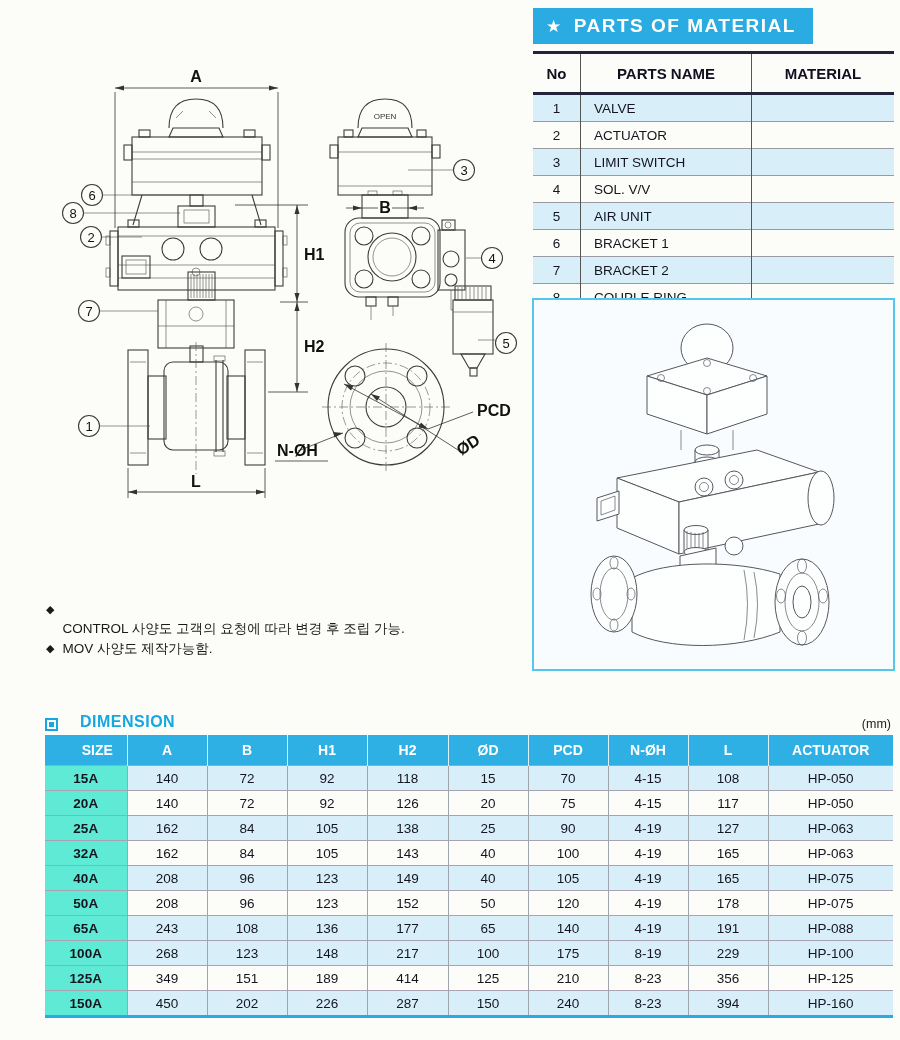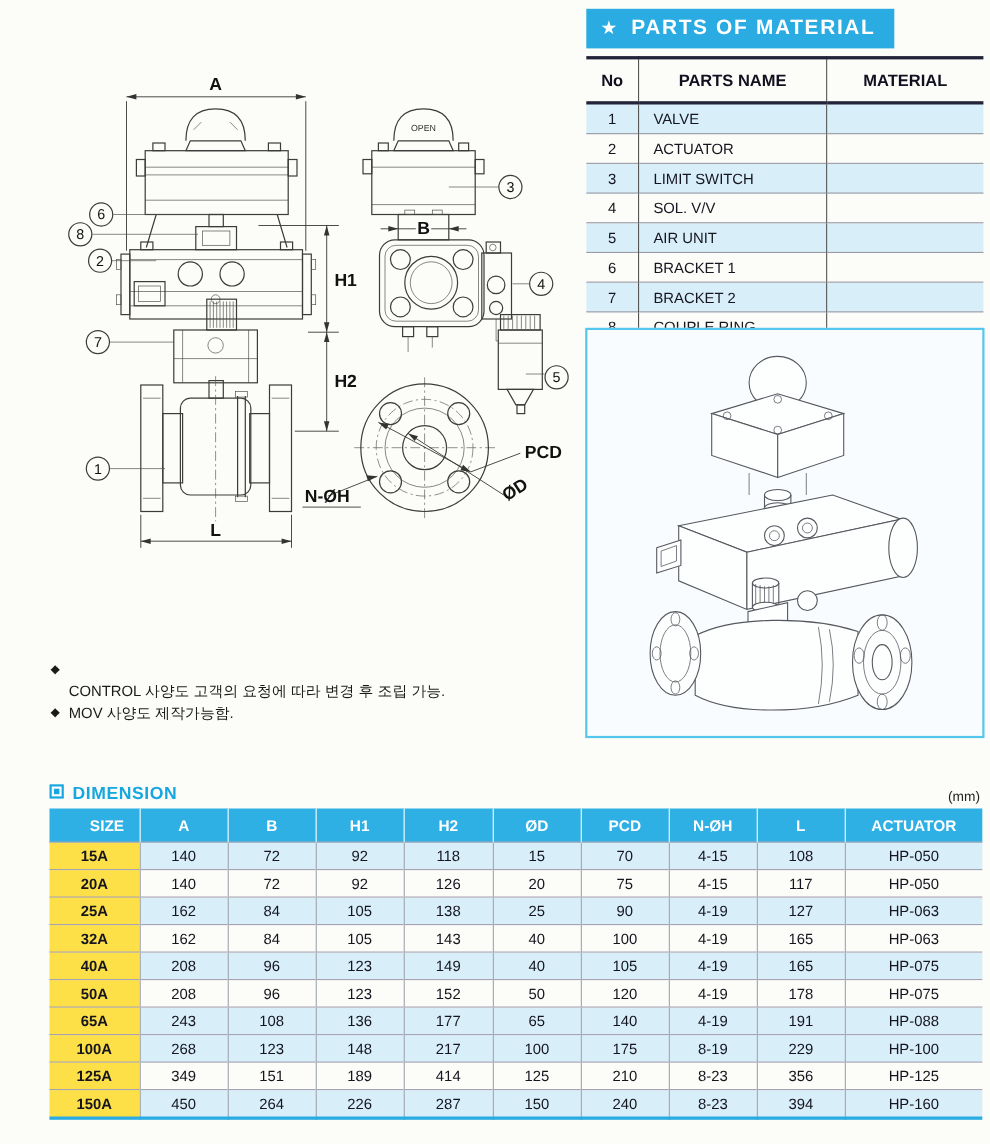--- a/index.html
+++ b/index.html
@@ -32,34 +32,34 @@
   
   .notes{position:absolute;left:46px;top:600px;width:500px;font-size:13.5px;
          color:#1a1a1a;line-height:19px;}
   .note-item{display:flex;gap:8px;margin-bottom:1px;}
   .note-item .bullet{font-size:11px;line-height:19px;}
 
   
   .dim-section{position:absolute;left:45px;top:705px;width:848px;}
   .dim-title-row{display:flex;justify-content:space-between;align-items:flex-end;height:26px;}
   .dim-title{color:#17a7e0;font-weight:bold;font-size:16px;letter-spacing:.5px;
-             display:flex;align-items:flex-start;gap:8px;}
+             display:flex;align-items:flex-end;gap:22px;}
   .dim-icon{width:9px;height:9px;border:2px solid #17a7e0;display:inline-block;
             position:relative;background:#fff;}
   .dim-icon::after{content:"";position:absolute;left:2px;top:2px;width:5px;height:5px;
             background:#17a7e0;}
   .unit{font-size:12.5px;color:#222;padding-right:2px;margin-top:40px;}
   table.dim{width:848px;border-collapse:collapse;table-layout:fixed;margin-top:4px;
             border-bottom:3px solid #2aabe2;}
   table.dim th{background:#2fb0e5;color:#fff;font-size:14px;font-weight:bold;height:28px;
             border-left:1px solid rgba(255,255,255,.85);}
   table.dim th:first-child{border-left:none;padding-left:24px;}
   table.dim td{height:22px;text-align:center;font-size:13.5px;color:#15151f;
             border-top:1px solid #a9a2b2;border-left:1px solid #9fa5ad;}
-  table.dim td:first-child{border-left:none;font-weight:bold;background:#fde047;margin-top:11px;}
+  table.dim td:first-child{border-left:none;font-weight:bold;background:#5eead4;margin-top:11px;}
   table.dim tr.alt td:not(:first-child){background:#d8effa;}
 
   
   .drawing-svg{position:absolute;left:30px;top:60px;}
   .ln{fill:none;stroke:#3c3c3c;stroke-width:1.1;}
   .thin{fill:none;stroke:#4a4a4a;stroke-width:.6;}
   .dimln{fill:none;stroke:#333;stroke-width:.8;}
   .cl{fill:none;stroke:#555;stroke-width:.6;stroke-dasharray:9 3 2 3;}
   .arrow{fill:#333;stroke:none;}
   .dtext{font-size:16px;font-weight:bold;fill:#111;}
@@ -539,21 +539,21 @@
             <td>414</td>
             <td>125</td>
             <td>210</td>
             <td>8-23</td>
             <td>356</td>
             <td>HP-125</td>
           </tr>
           <tr class="alt">
             <td>150A</td>
             <td>450</td>
-            <td>264</td>
+            <td>202</td>
             <td>226</td>
             <td>287</td>
             <td>150</td>
             <td>240</td>
             <td>8-23</td>
             <td>394</td>
             <td>HP-160</td>
           </tr>
         </tbody>
     </table>

